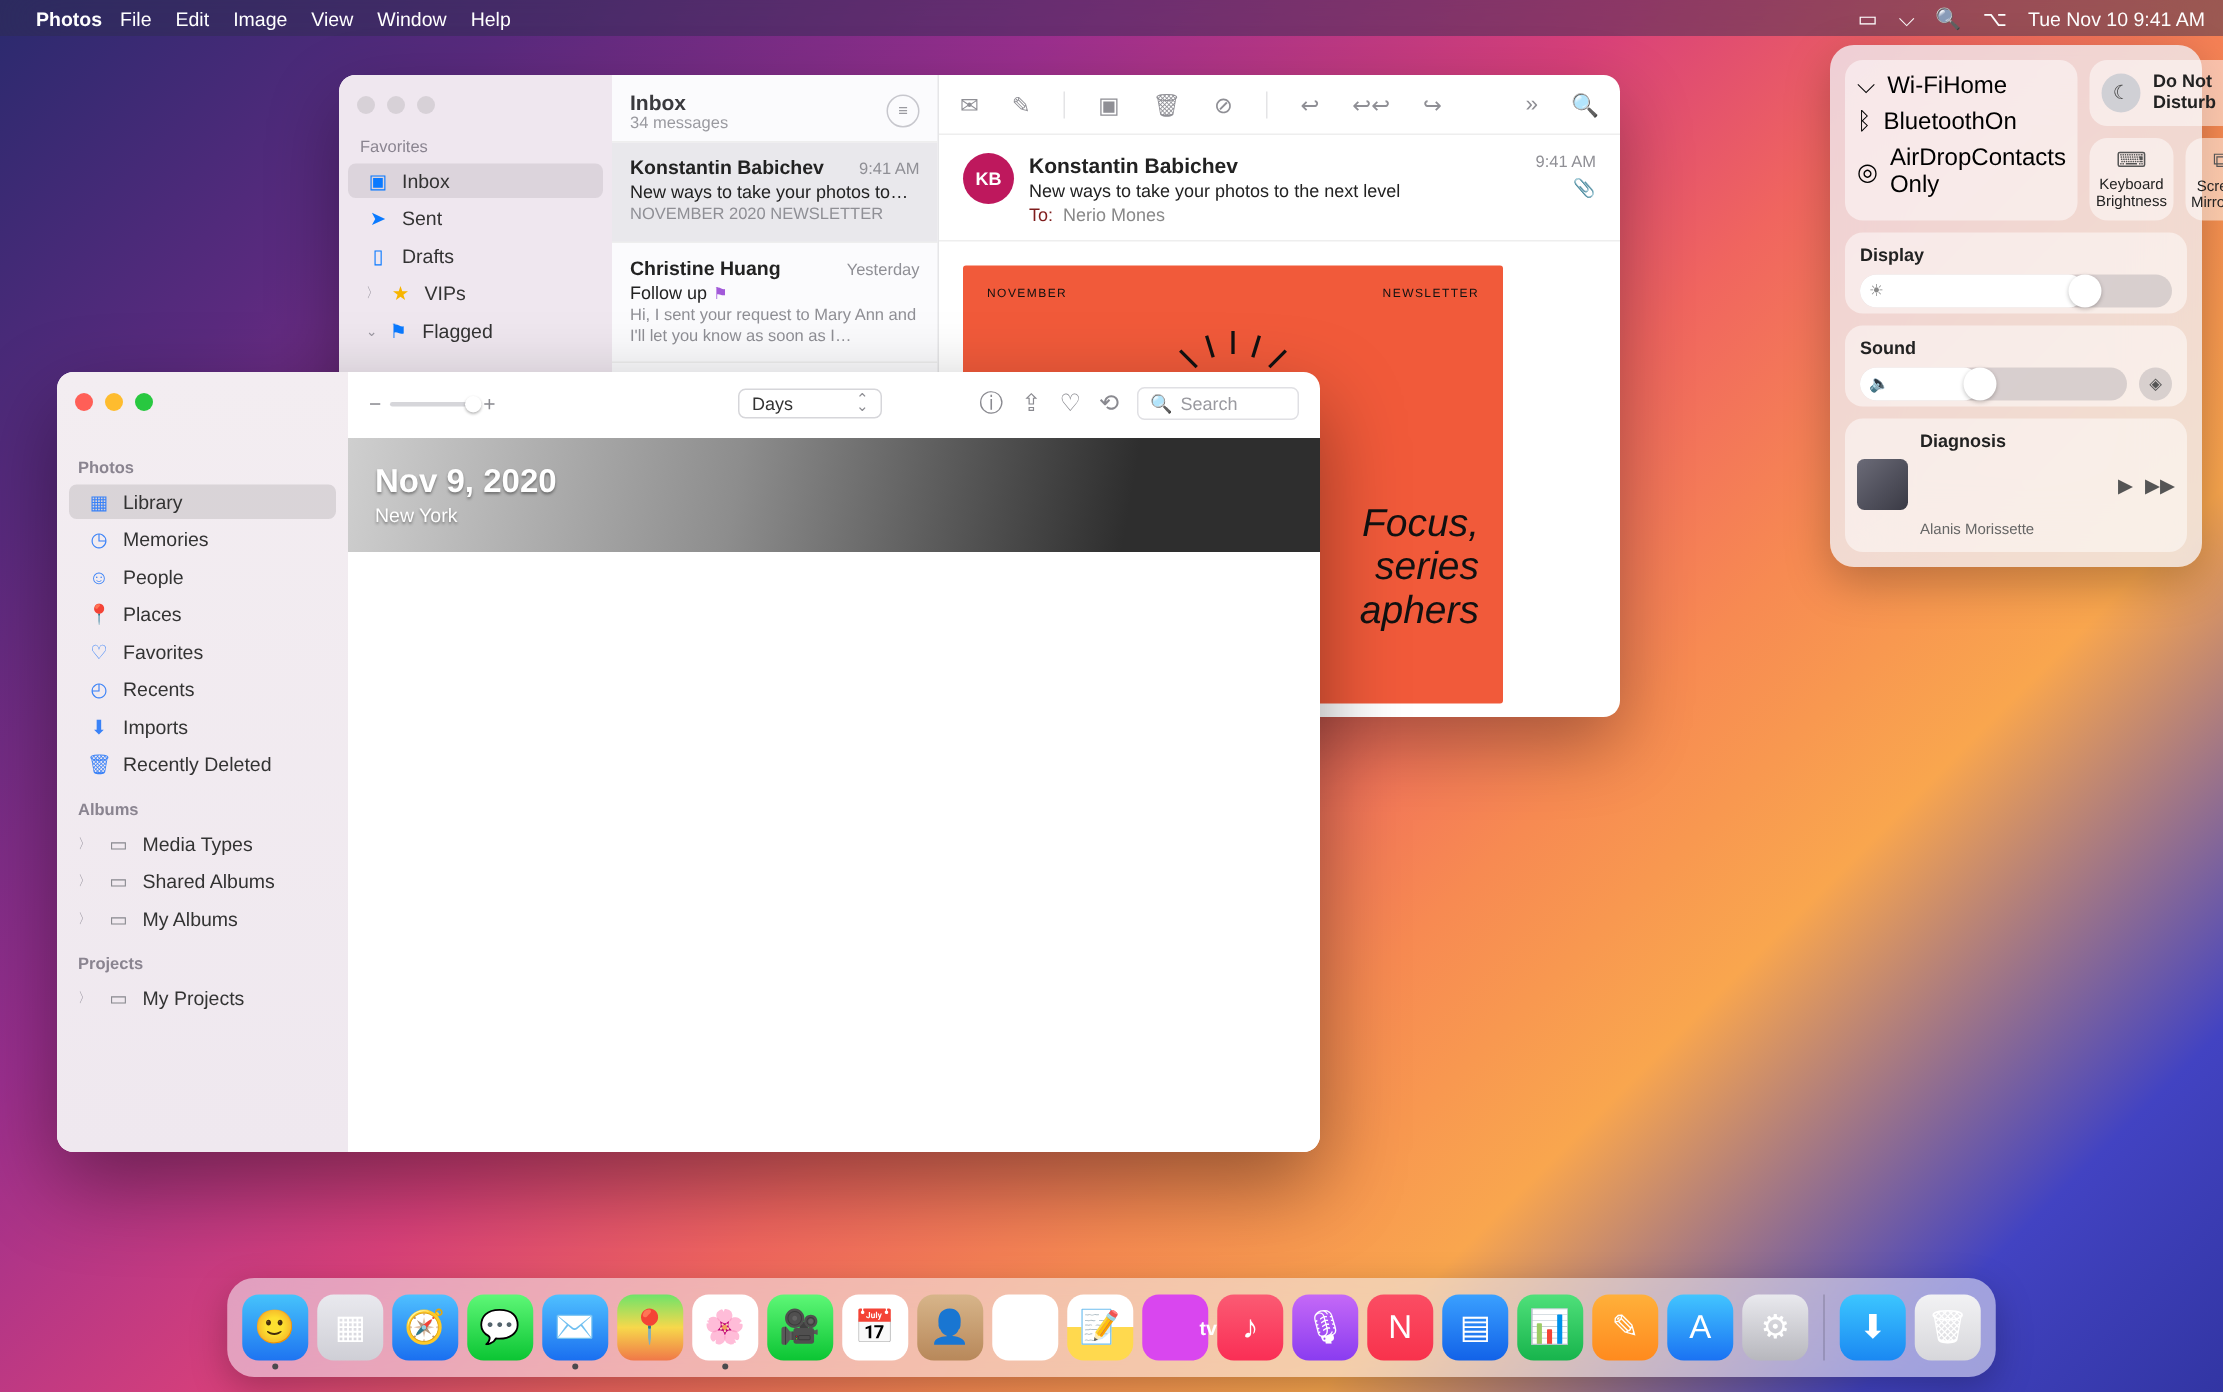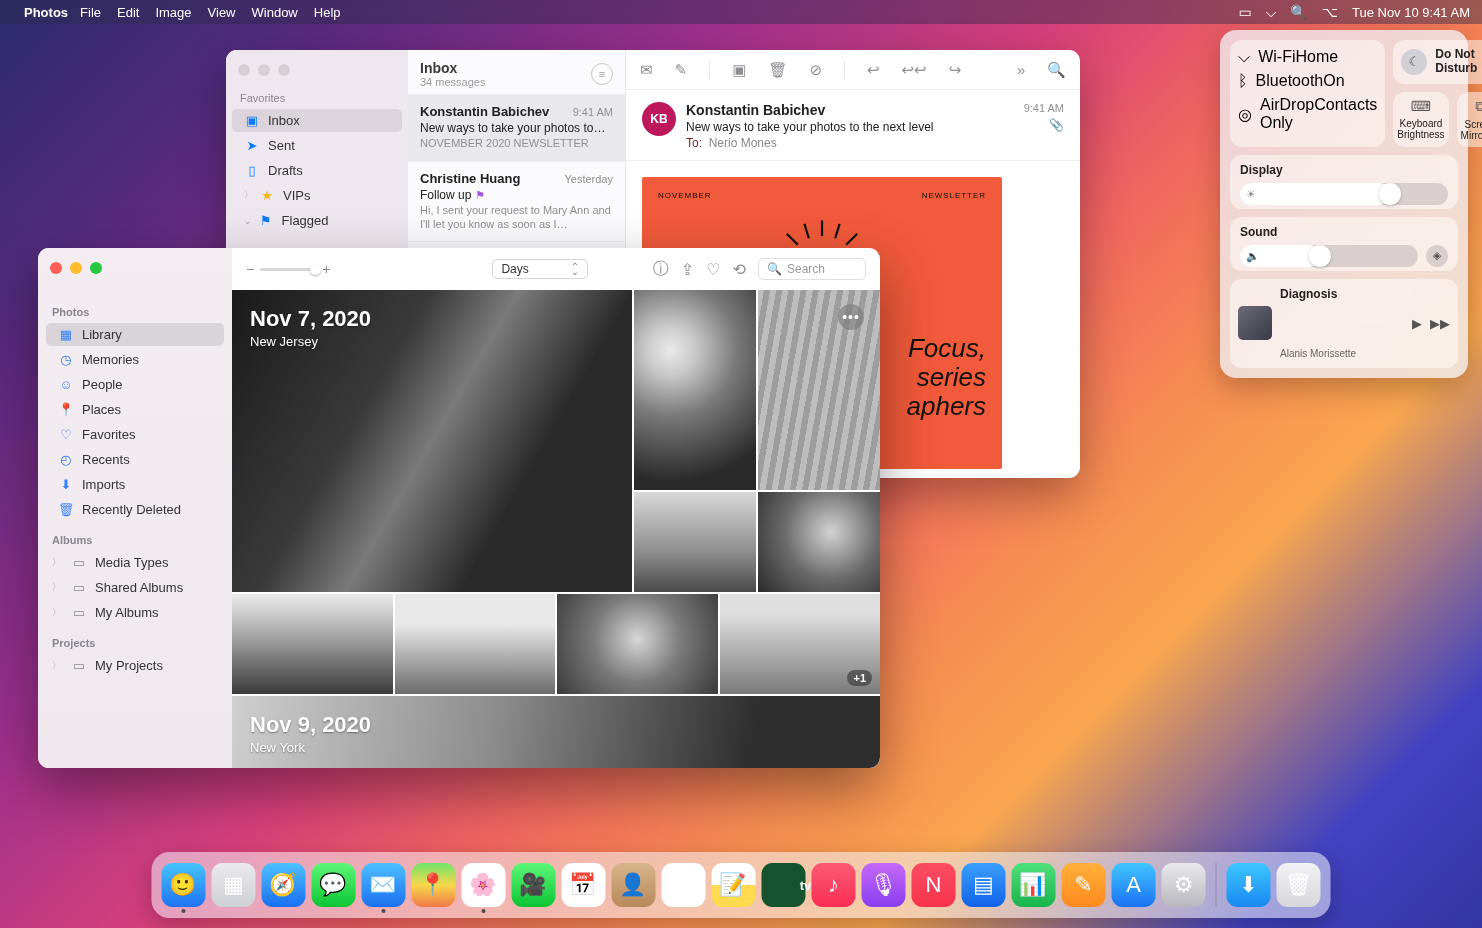--- a/index.html
+++ b/index.html
@@ -432,42 +432,20 @@
       <span class="ic">⇪</span>
       <span class="ic">♡</span>
       <span class="ic">⟲</span>
       <div class="ph-search">
           <span>🔍</span>
           <span>Search</span>
         </div>
     </div>
 
     <div class="gallery">
-      <div class="day">
-        <div class="day-h">
-          <div class="dt">Nov 7, 2020</div>
-          <div class="loc">New Jersey</div>
-        </div>
-        <div class="more">•••</div>
-        <div class="grid1">
-          <div class="ph a"></div>
-          <div class="ph b"></div>
-          <div class="ph c"></div>
-          <div class="ph d"></div>
-          <div class="ph e"></div>
-        </div>
-        <div class="grid2">
-          <div class="ph f"></div>
-          <div class="ph g"></div>
-          <div class="ph h"></div>
-          <div class="ph i">
-              <span class="badge">+1</span>
-            </div>
-        </div>
-      </div>
       <div class="day2">
         <div class="bg"></div>
         <div class="day-h">
           <div class="dt">Nov 9, 2020</div>
           <div class="loc">New York</div>
         </div>
         <div class="more">•••</div>
       </div>
     </div>
   </div>
@@ -479,21 +457,21 @@
     <div class="app" style="background: linear-gradient(rgb(79, 192, 255), rgb(26, 111, 240));">🧭</div>
     <div class="app" style="background: linear-gradient(rgb(94, 247, 119), rgb(11, 197, 51));">💬</div>
     <div class="app" style="background: linear-gradient(rgb(79, 192, 255), rgb(26, 111, 240));">✉️<div class="dot"></div></div>
     <div class="app" style="background: linear-gradient(rgb(110, 227, 106), rgb(247, 216, 75) 50%, rgb(240, 120, 72));">📍</div>
     <div class="app" style="background: rgb(255, 255, 255);">🌸<div class="dot"></div></div>
     <div class="app" style="background: linear-gradient(rgb(94, 247, 119), rgb(11, 197, 51));">🎥</div>
     <div class="app" style="background: rgb(255, 255, 255);">📅</div>
     <div class="app" style="background: linear-gradient(rgb(215, 181, 138), rgb(184, 136, 90));">👤</div>
     <div class="app" style="background: rgb(255, 255, 255);">☑︎</div>
     <div class="app" style="background: linear-gradient(rgb(255, 255, 255) 50%, rgb(255, 217, 78) 50%);">📝</div>
-    <div class="app" style="background: #14532d; font-size: 13px; font-weight: 700; padding-left: 44px;">tv</div>
+    <div class="app" style="background: #d946ef; font-size: 13px; font-weight: 700; padding-left: 44px;">tv</div>
     <div class="app" style="background: linear-gradient(rgb(251, 91, 115), rgb(250, 46, 85));">♪</div>
     <div class="app" style="background: linear-gradient(rgb(197, 105, 247), rgb(138, 60, 240));">🎙</div>
     <div class="app" style="background: linear-gradient(rgb(251, 77, 99), rgb(248, 50, 76));">N</div>
     <div class="app" style="background: linear-gradient(rgb(58, 160, 255), rgb(18, 98, 232));">▤</div>
     <div class="app" style="background: linear-gradient(rgb(79, 224, 122), rgb(23, 180, 76));">📊</div>
     <div class="app" style="background: linear-gradient(rgb(255, 176, 58), rgb(255, 138, 30));">✎</div>
     <div class="app" style="background: linear-gradient(rgb(66, 197, 255), rgb(26, 114, 243));">A</div>
     <div class="app" style="background: linear-gradient(rgb(233, 233, 238), rgb(183, 183, 189));">⚙︎</div>
     <div class="divider"></div>
     <div class="app" style="background: linear-gradient(rgb(60, 198, 255), rgb(26, 136, 242));">⬇︎</div>

